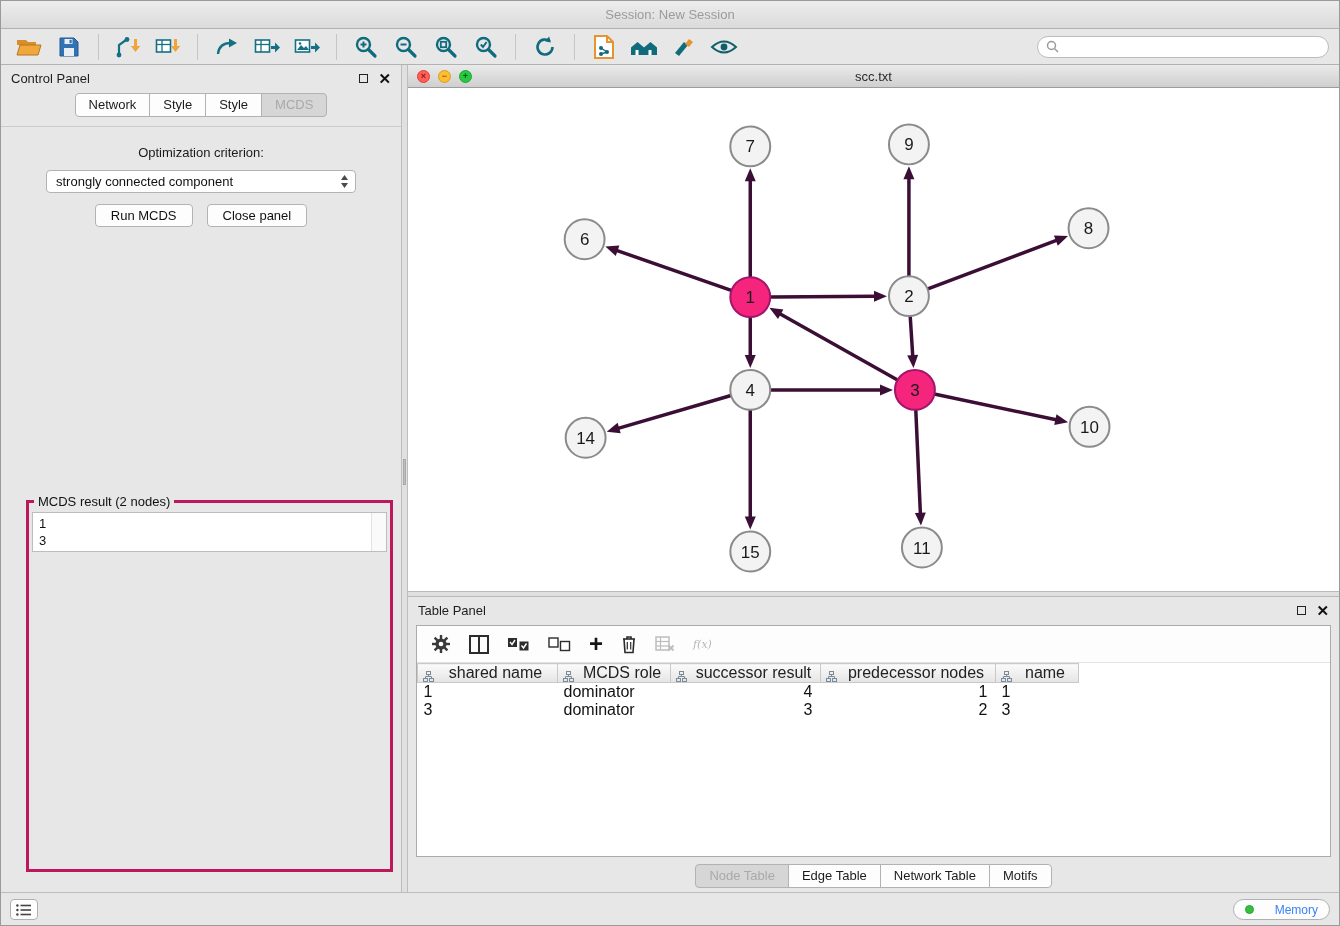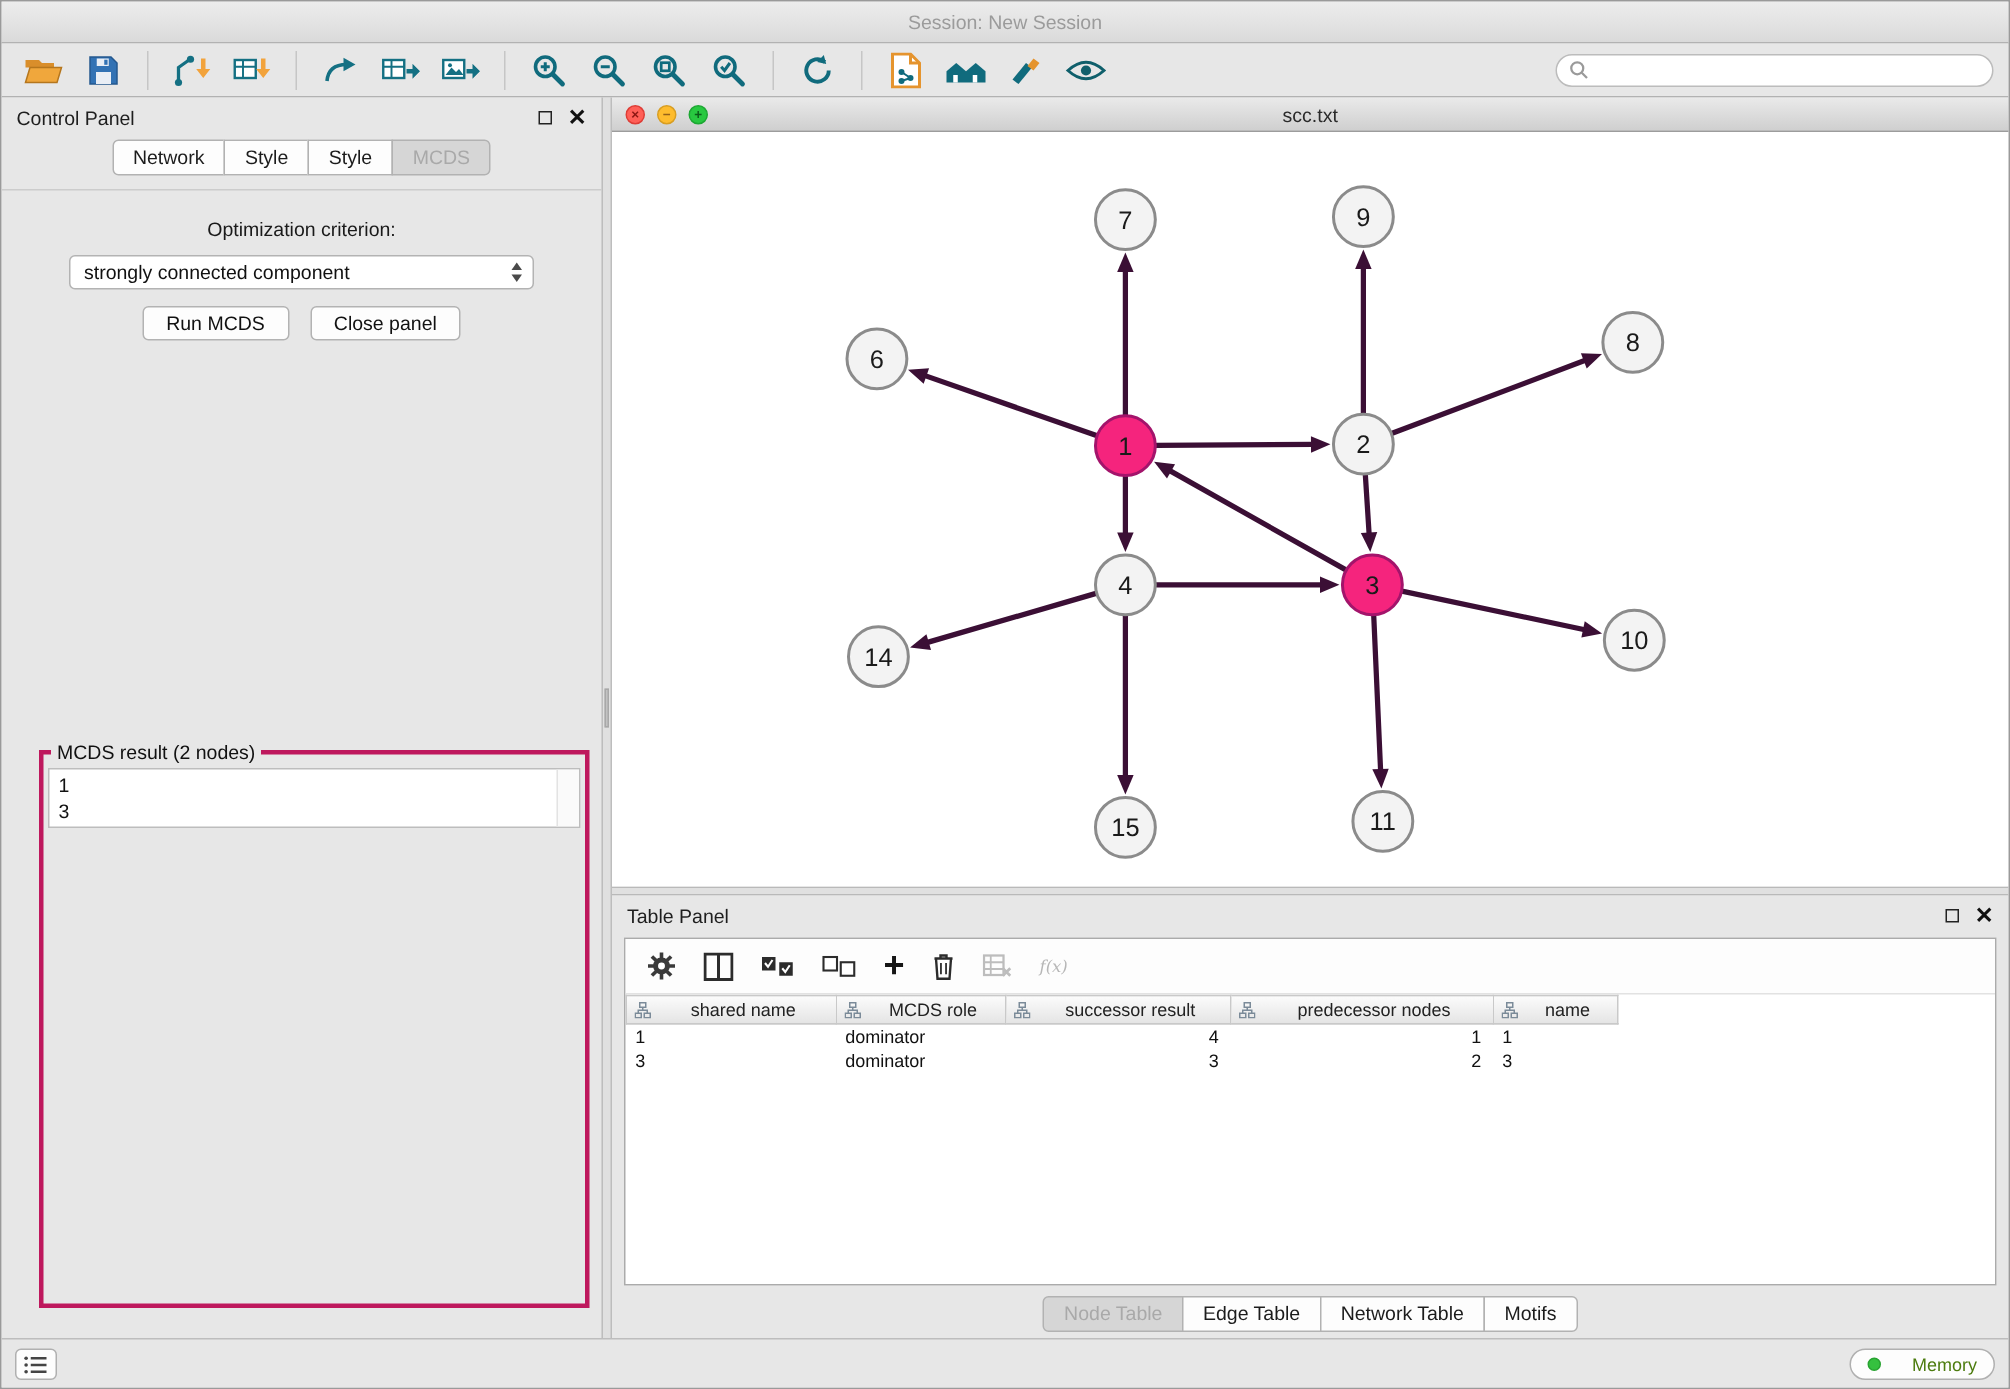--- a/index.html
+++ b/index.html
@@ -68,34 +68,34 @@
   .hsplit { height:6px; background:#e0e0e0; border-top:1px solid #b9b9b9; border-bottom:1px solid #b9b9b9; cursor:row-resize; }
 
   
   .table-panel { flex:1; display:flex; flex-direction:column; background:#e7e7e7; }
   .table-box { flex:1; margin:2px 8px 5px; background:#fff; border:1px solid #ababab; display:flex; flex-direction:column; overflow:hidden; }
   .table-toolbar { height:37px; display:flex; align-items:center; gap:18px; padding:0 14px; background:#fdfdfd; border-bottom:1px solid #e2e2e2; flex:none; }
   .ticon { display:flex; align-items:center; justify-content:center; cursor:default; }
   .plus-glyph { font-size:24px; font-weight:bold; color:#161616; line-height:20px; }
   .fx { font-family:"DejaVu Serif", serif; font-style:italic; font-size:11px; color:#b6b6b6; }
   .table-scroll { flex:1; overflow:hidden; }
-  table.node-table { border-collapse:collapse; font-size:12px; table-layout:fixed;padding-left:26px; }
+  table.node-table { border-collapse:collapse; font-size:16px; table-layout:fixed;padding-left:26px; }
   table.node-table th { height:19px; font-weight:normal; color:#222; background:linear-gradient(#fbfbfb,#e4e4e4);
                         border:1px solid #c9c9c9; border-left:none; position:relative; padding:0 6px 0 22px; text-align:center; white-space:nowrap; }
   table.node-table th:first-child { border-left:1px solid #c9c9c9; }
   table.node-table th .sorticon { position:absolute; left:5px; top:4px; }
   table.node-table td { height:16px; padding:0 8px 0 6px; color:#111; white-space:nowrap; }
   .table-tabs { height:27px; display:flex; justify-content:center; align-items:center; flex:none; margin-bottom:3px; }
 
   
   .statusbar { height:34px; border-top:1px solid #bdbdbd; background:#e7e7e7; display:flex; align-items:center; padding:0 9px; }
   .list-btn { width:28px; height:21px; background:#fdfdfd; border:1px solid #b0b0b0; border-radius:4px;
               display:flex; align-items:center; justify-content:center; cursor:default; }
   .memory-btn { margin-left:auto; height:21px; background:#fdfdfd; border:1px solid #b0b0b0; border-radius:11px;
-                display:flex; align-items:center; gap:21px; padding:0 11px; font-size:12px; color:#4d7c0f; cursor:default; }
+                display:flex; align-items:center; gap:21px; padding:0 11px; font-size:12px; color:#3b82f6; cursor:default; }
   .green-dot { width:9px; height:9px; border-radius:50%; background:#35c13f; border:1px solid #28a331; }
 </style>
 </head>
 <body>
 
 <div class="app">
 
   <div class="titlebar">
     <span>Session: New Session</span>
   </div>

